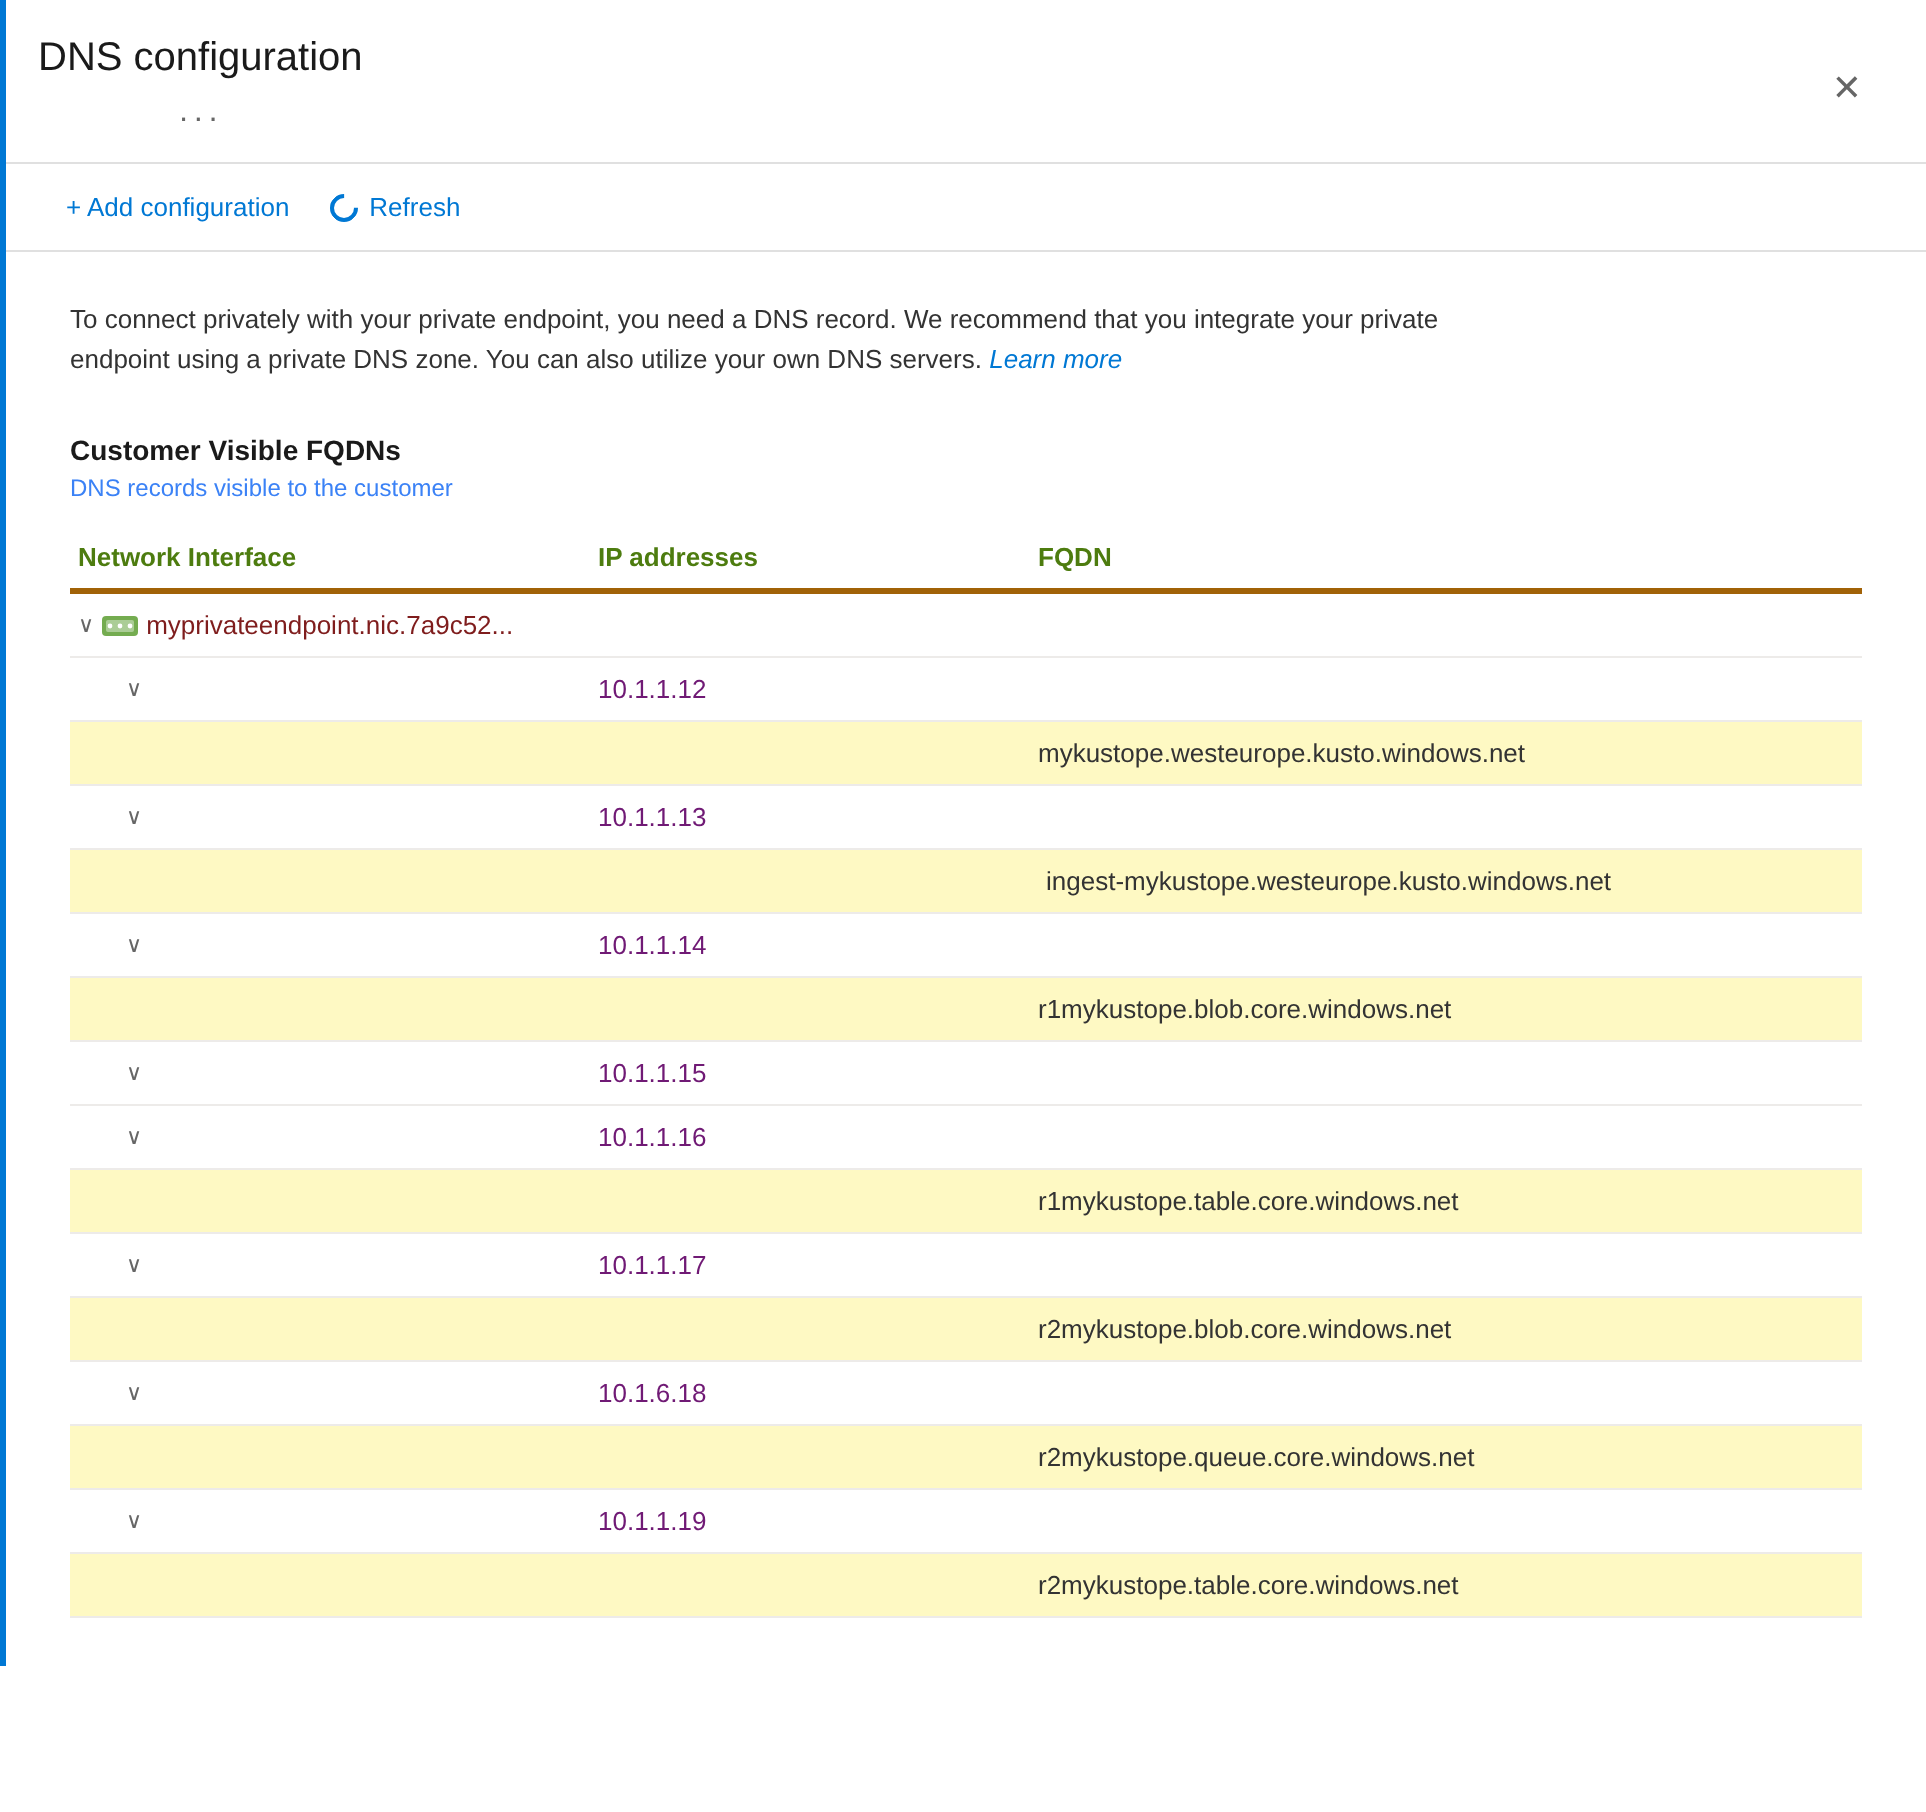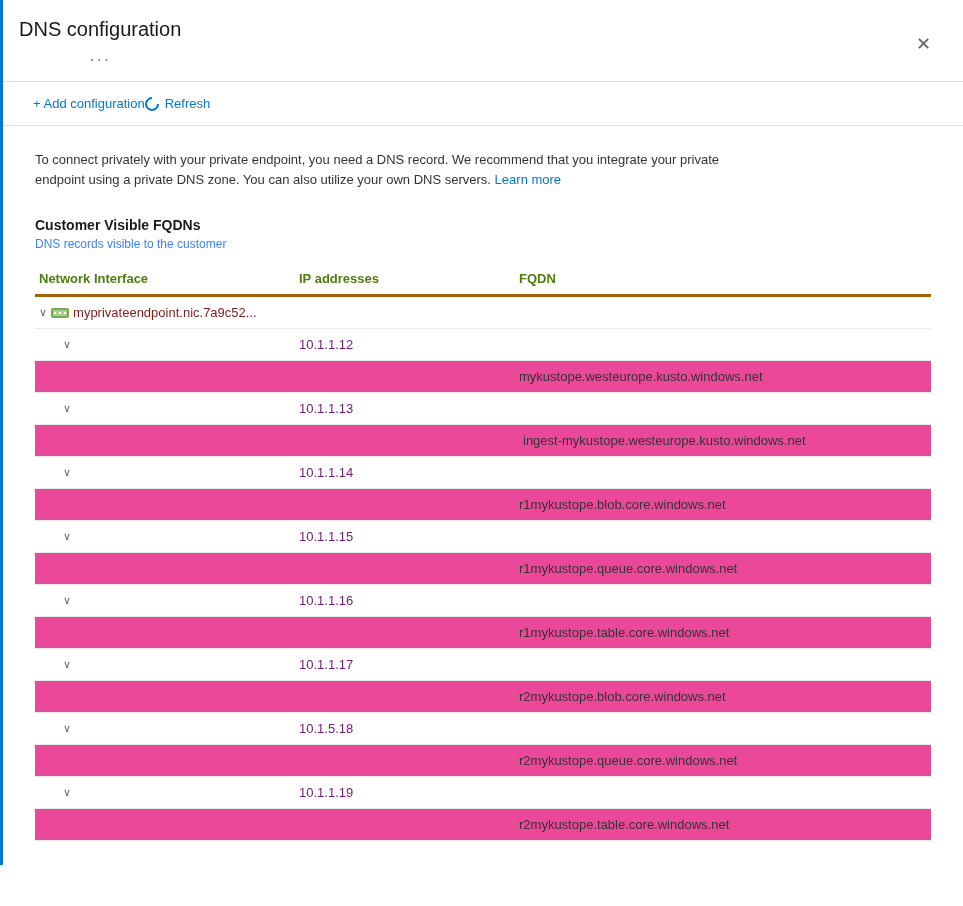--- a/index.html
+++ b/index.html
@@ -45,20 +45,21 @@
       border: none;
       cursor: pointer;
       font-size: 18px;
       color: #666;
       padding: 4px 8px;
     }
     .toolbar {
       display: flex;
       align-items: flex-start;
       padding: 10px 24px;
+      gap: 20px;
       border-bottom: 1px solid #e0e0e0;
     }
     .toolbar-btn {
       display: flex;
       align-items: center;
       gap: 6px;
       background: none;
       border: none;
       cursor: pointer;
       color: #0078d4;
@@ -77,20 +78,21 @@
     .section-description {
       font-size: 13px;
       color: #333;
       line-height: 1.5;
       margin-bottom: 24px;
       max-width: 700px;
     }
     .section-description a {
       color: #0078d4;
       text-decoration: none;
+      font-style: italic;
     }
     .fqdn-section-title {
       font-size: 14px;
       font-weight: 600;
       color: #1a1a1a;
       margin-bottom: 4px;
     }
     .fqdn-subtitle {
       font-size: 12px;
       color: #3b82f6;
@@ -117,21 +119,21 @@
       align-items: center;
       min-height: 32px;
     }
     .table-row.parent-row {
       background: #fff;
     }
     .table-row.child-row {
       background: #fff;
     }
     .table-row.fqdn-row {
-      background: #ec4899;
+      background: #fef9c3;
     }
     .cell {
       display: flex;
       align-items: center;
       gap: 4px;
       padding-right: 8px;
     }
     .chevron {
       font-size: 11px;
       color: #666;
@@ -278,27 +280,20 @@
   </div>
             <div class="table-row child-row">
     <div class="cell indent1">
       <span class="chevron">∨</span>
     </div>
     <div class="cell">
       <span class="ip-address">10.1.1.15</span>
     </div>
     <div class="cell"></div>
   </div>
-            <div class="table-row fqdn-row">
-    <div class="cell"></div>
-    <div class="cell"></div>
-    <div class="cell">
-      <span class="fqdn-text" style="padding-left:0;">r1mykustope.queue.core.windows.net</span>
-    </div>
-  </div>
             <div class="table-row child-row">
     <div class="cell indent1">
       <span class="chevron">∨</span>
     </div>
     <div class="cell">
       <span class="ip-address">10.1.1.16</span>
     </div>
     <div class="cell"></div>
   </div>
             <div class="table-row fqdn-row">
@@ -322,21 +317,21 @@
     <div class="cell"></div>
     <div class="cell">
       <span class="fqdn-text" style="padding-left:0;">r2mykustope.blob.core.windows.net</span>
     </div>
   </div>
             <div class="table-row child-row">
     <div class="cell indent1">
       <span class="chevron">∨</span>
     </div>
     <div class="cell">
-      <span class="ip-address">10.1.5.18</span>
+      <span class="ip-address">10.1.6.18</span>
     </div>
     <div class="cell"></div>
   </div>
             <div class="table-row fqdn-row">
     <div class="cell"></div>
     <div class="cell"></div>
     <div class="cell">
       <span class="fqdn-text" style="padding-left:0;">r2mykustope.queue.core.windows.net</span>
     </div>
   </div>

